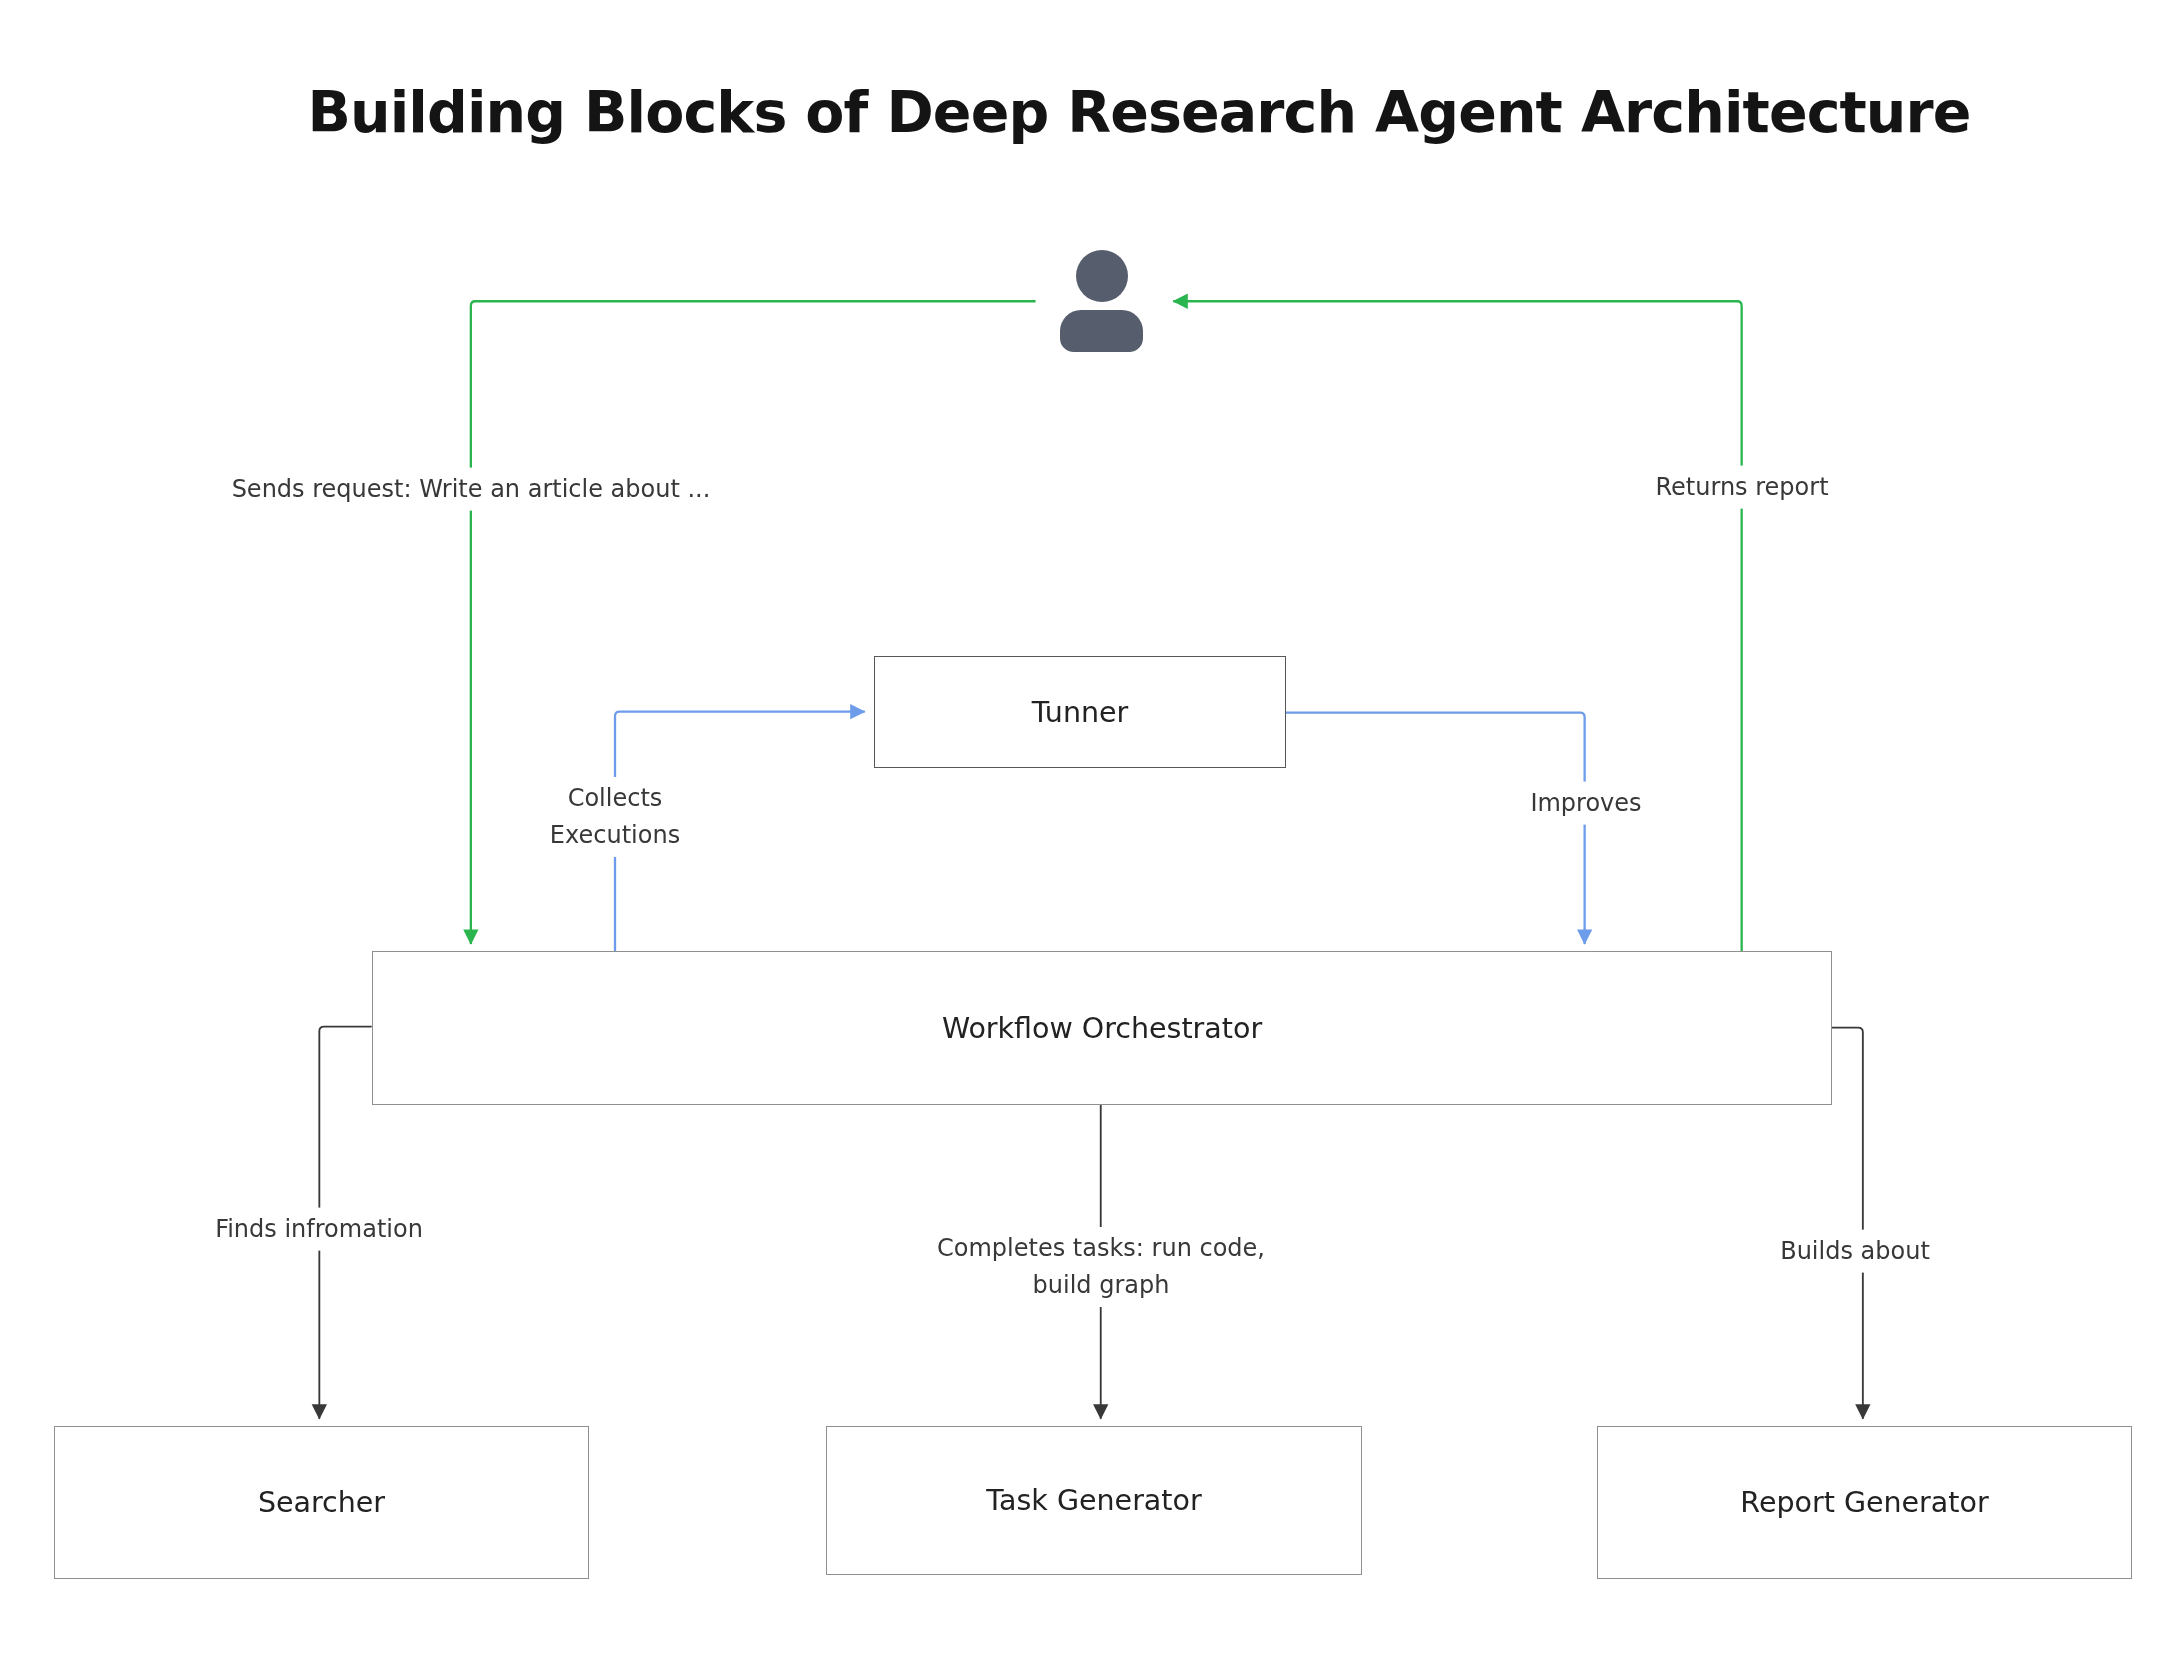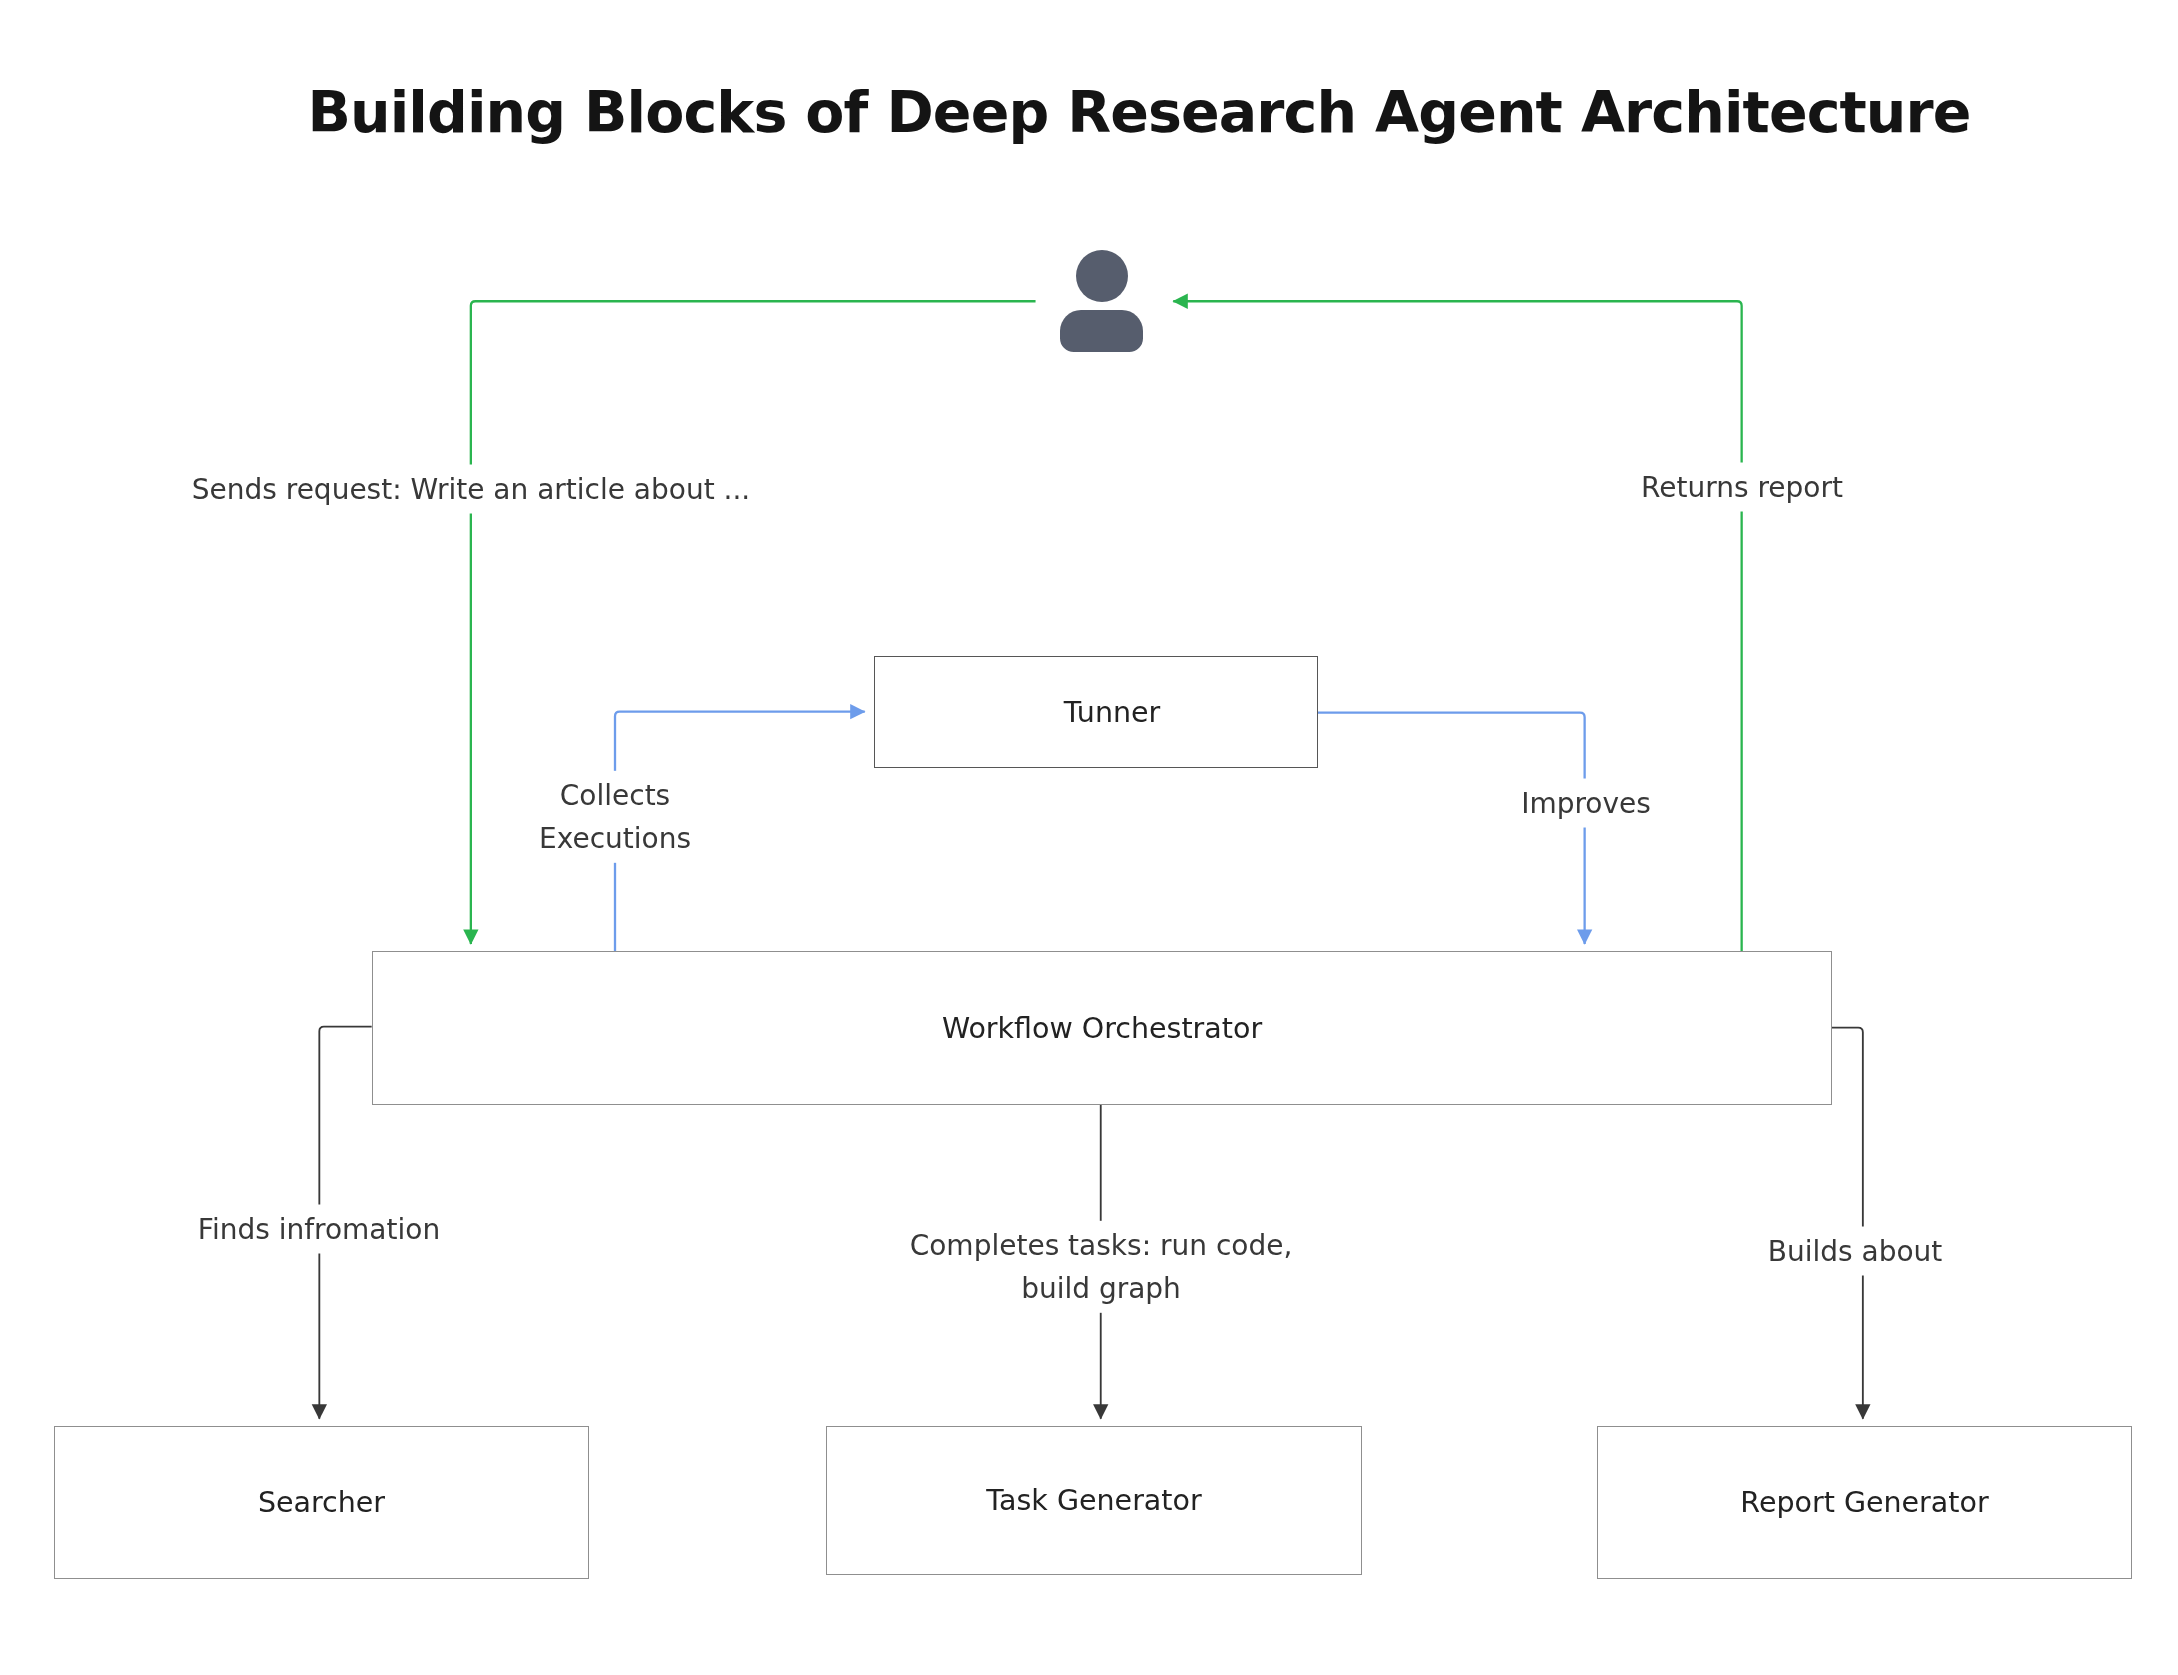--- a/index.html
+++ b/index.html
@@ -36,32 +36,32 @@
   .node {
     position: absolute;
     background: #ffffff;
     display: flex;
     align-items: center;
     justify-content: center;
     font-size: 28.5px;
     color: #222222;
     text-align: center;
   }
-  .node-tunner          { left: 854px;  top: 656px;  width: 410px;  height: 110px; border: 1.8px solid #565656; padding-left: 32px; }
+  .node-tunner          { left: 854px;  top: 656px;  width: 410px;  height: 110px; border: 1.8px solid #565656; }
   .node-orchestrator    { left: 352px;  top: 951px; width: 1458px; height: 152px; border: 1.8px solid #8f8f8f; text-align: center; }
   .node-searcher        { left: 34px;   top: 1426px; width: 533px;  height: 151px; border: 1.8px solid #8f8f8f; justify-content: center; }
   .node-task-executor   { left: 806px;  top: 1426px; width: 534px;  height: 147px; border: 1.8px solid #8f8f8f; }
   .node-report-generator{ left: 1577px; top: 1426px; width: 533px;  height: 151px; border: 1.8px solid #8f8f8f; align-items: center; }
 
   .edge-label {
     position: absolute;
     transform: translate(-50%, -50%);
     background: #ffffff;
     padding: 2.8px 8.3px;
-    font-size: 28px;
+    font-size: 24px;
     color: #383838;
     text-align: center;
     white-space: pre-line;
     line-height: 1.55;
   }
   .lbl-sends    { left: 451px;  top: 489px;  }
   .lbl-returns  { left: 1722px; top: 487px;  }
   .lbl-collects { left: 595px;  top: 817px;  }
   .lbl-improves { left: 1566px; top: 803px;  }
   .lbl-finds    { left: 299px;  top: 1229px; }

